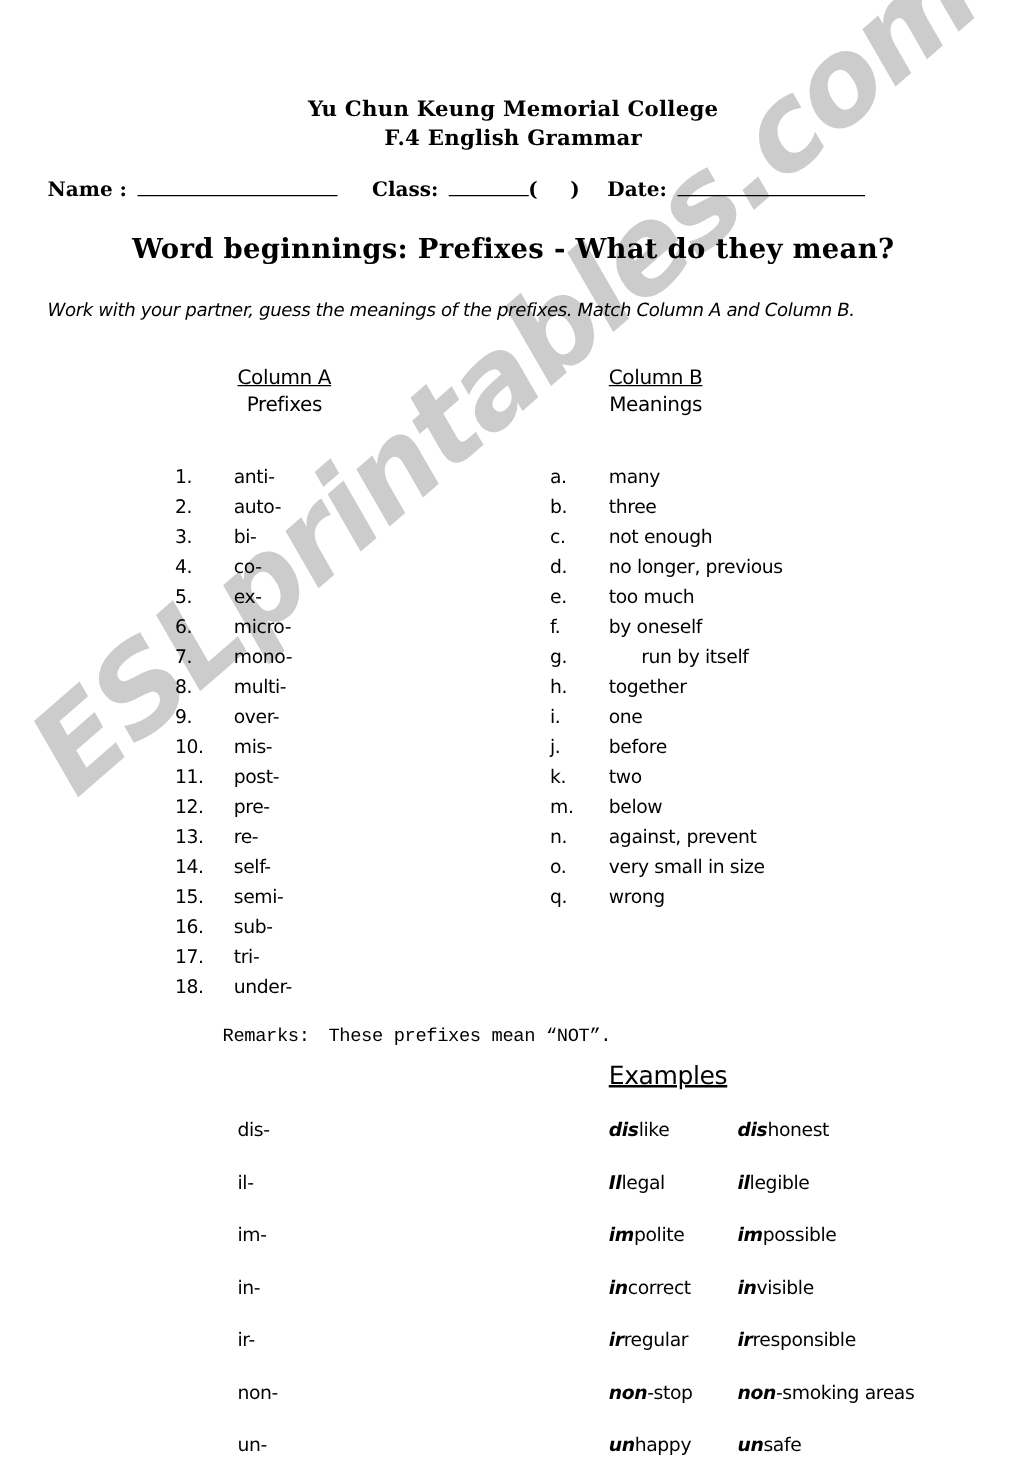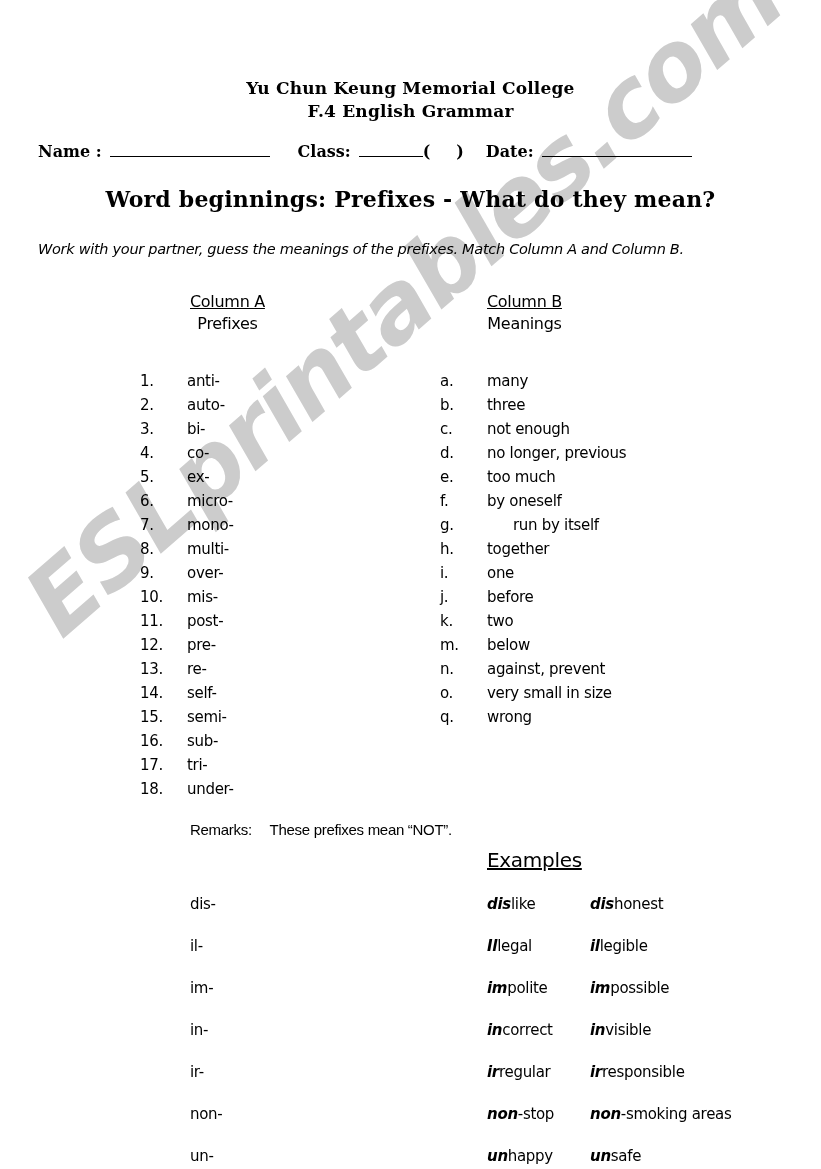--- a/index.html
+++ b/index.html
@@ -146,22 +146,22 @@
   .match-row .marker {
     display: inline-block;
     width: 47px;
   }
   .match-row .val { display: inline-block; }
   .match-row.indented .val { padding-left: 26px; }
 
   
   .remarks {
     top: 821px;
-    left: 190px;
-    font-family: Liberation Sans, sans-serif;
+    left: 178px;
+    font-family: Liberation Mono, monospace;
     font-size: 15px;
     letter-spacing: -0.3px;
     white-space: nowrap;
   }
   .remarks .rm-label { display: inline-block; width: 76px; }
 
   
   .examples-head {
     top: 848px;
     left: 487px;

